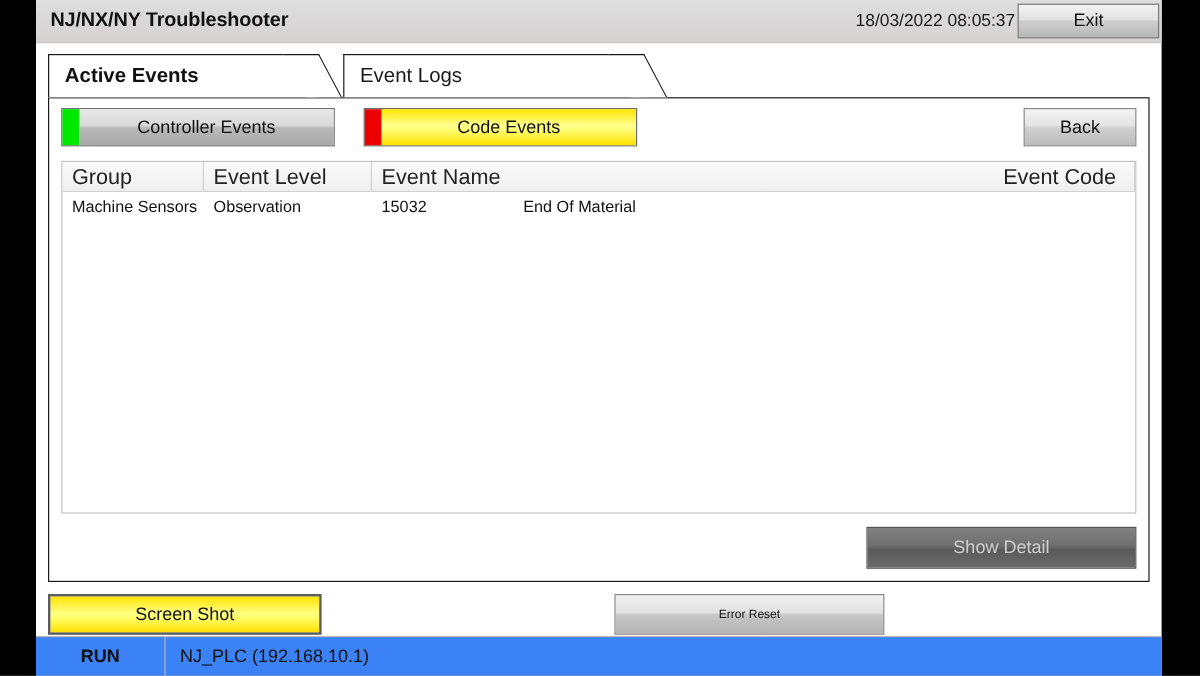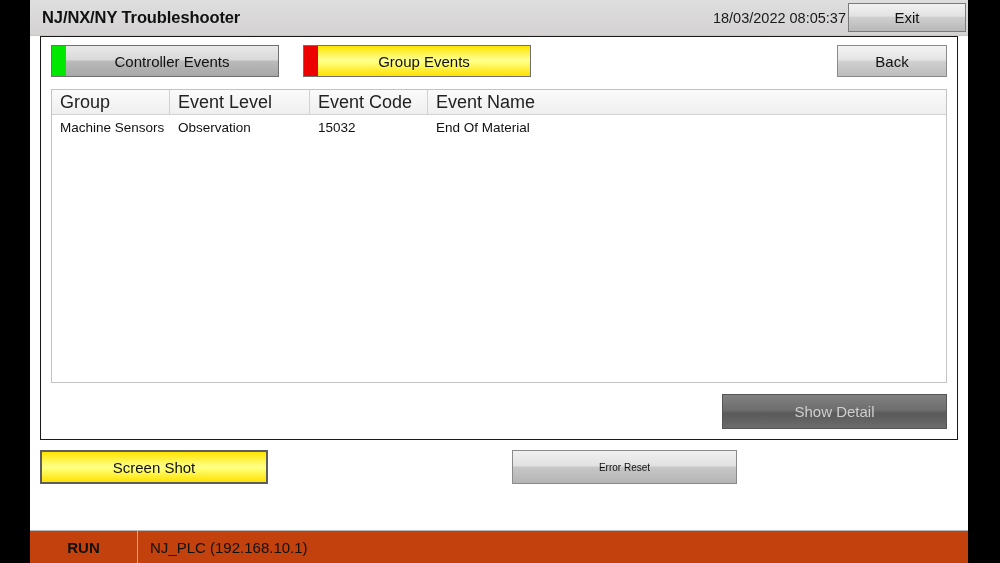--- a/index.html
+++ b/index.html
@@ -136,21 +136,21 @@
   #btn-controller-events { left: 0; width: 228px; }
   #btn-controller-events .src-face {
     background: linear-gradient(to bottom, #e9e9e9 0%, #d9d9d9 45%, #b9b9b9 52%, #a8a8a8 100%);
   }
   #btn-user-events { left: 252px; width: 228px; }
   #btn-user-events .src-face {
     background: linear-gradient(to bottom, #ffe400 0%, #ffff8f 45%, #ffff7a 55%, #ffe000 100%);
   }
   #btn-back {
     position: absolute; right: 0; top: 0;
-    width: 110px; height: 32px;
+    width: 94px; height: 32px;
     background: linear-gradient(to bottom, #f3f3f3 0%, #e4e4e4 45%, #d0d0d0 52%, #bcbcbc 100%);
     border: 1px solid #8a8a8a;
     display: flex; align-items: center; justify-content: center;
     font-size: 15px; color: #111;
     cursor: pointer;
   }
 
   
   #events-table {
     margin: 12px 10px 0 10px;
@@ -226,21 +226,21 @@
     display: flex; align-items: center; justify-content: center;
     font-size: 10px; color: #111;
     cursor: pointer;
   }
 
   
   #status-bar {
     position: absolute;
     left: 0; bottom: 0;
     width: 938px; height: 33px;
-    background: #c2410c;
+    background: #3b82f6;
     border-top: 1px solid #b5b5b5;
     display: flex;
     align-items: stretch;
   }
   #plc-mode {
     width: 108px; flex: 0 0 108px;
     display: flex; align-items: center; justify-content: center;
     font-size: 15px; font-weight: bold; color: #111;
     border-right: 1px solid #b5b5b5;
   }
@@ -257,47 +257,59 @@
 <div id="app-window">
 
   <div id="title-bar">
     <div id="app-title">NJ/NX/NY Troubleshooter</div>
     <div id="clock">18/03/2022 08:05:37</div>
     <div id="exit-button">
       <span>Exit</span>
     </div>
   </div>
 
+  <div id="tab-strip">
+    <div class="tab" id="tab-active-events">
+      <div class="tab-body"></div>
+      <div class="tab-slant"></div>
+      <span class="tab-label">Active Events</span>
+    </div>
+    <div class="tab" id="tab-event-logs">
+      <div class="tab-body"></div>
+      <div class="tab-slant"></div>
+      <span class="tab-label">Event Logs</span>
+    </div>
+  </div>
 
   <div id="main-panel">
 
     <div id="source-row">
       <div class="src-btn" id="btn-controller-events">
         <div class="src-led" style="background: rgb(0, 232, 0);"></div>
         <div class="src-face">
           <span>Controller Events</span>
         </div>
       </div>
       <div class="src-btn" id="btn-user-events">
         <div class="src-led" style="background: rgb(237, 0, 0);"></div>
         <div class="src-face">
-          <span>Group Events</span>
+          <span>Code Events</span>
         </div>
       </div>
       <div id="btn-back">
         <span>Back</span>
       </div>
     </div>
 
     <div id="events-table">
       <div id="table-header">
         <div class="th col-group">Group</div>
         <div class="th col-level">Event Level</div>
+        <div class="th col-name">Event Name</div>
         <div class="th col-code">Event Code</div>
-        <div class="th col-name">Event Name</div>
       </div>
       <div id="table-body">
         <div class="table-row">
           <div class="td col-group">Machine Sensors</div>
           <div class="td col-level">Observation</div>
           <div class="td col-code">15032</div>
           <div class="td col-name">End Of Material</div>
         </div>
       </div>
     </div>

